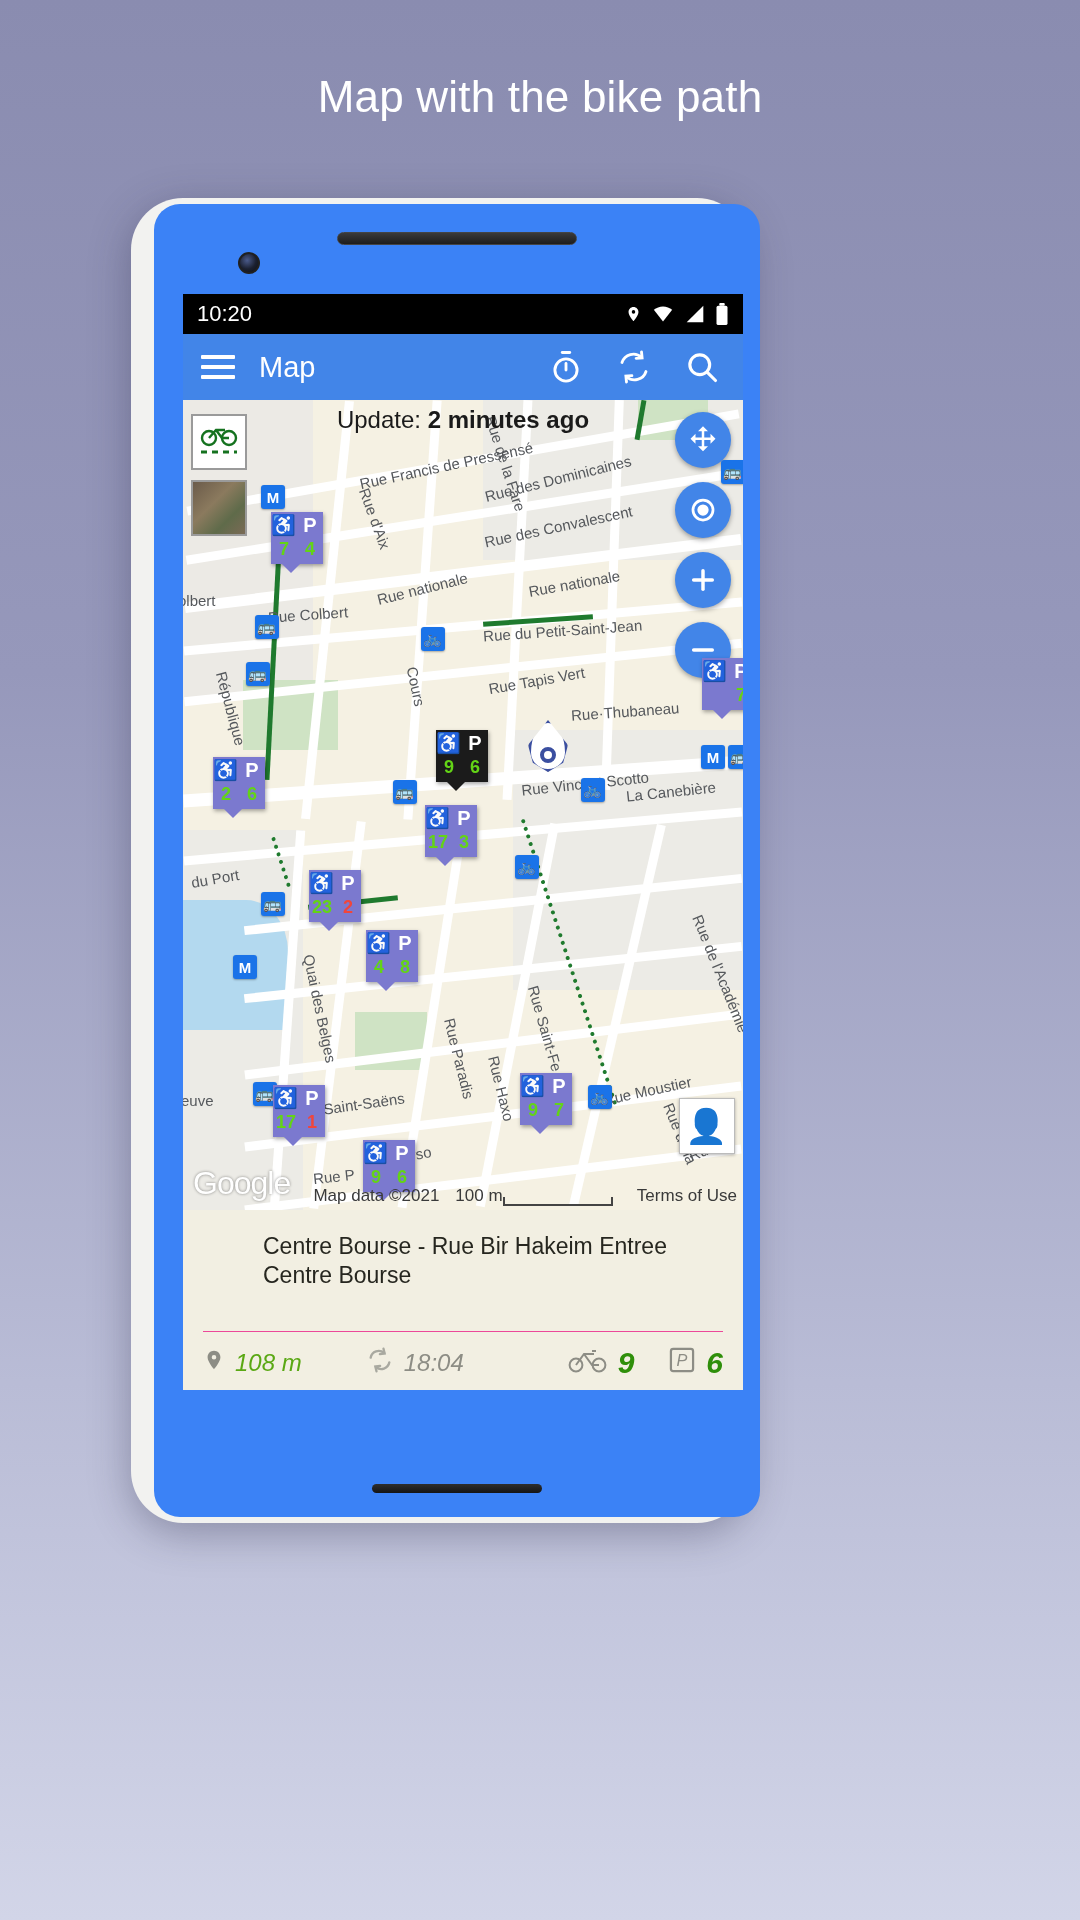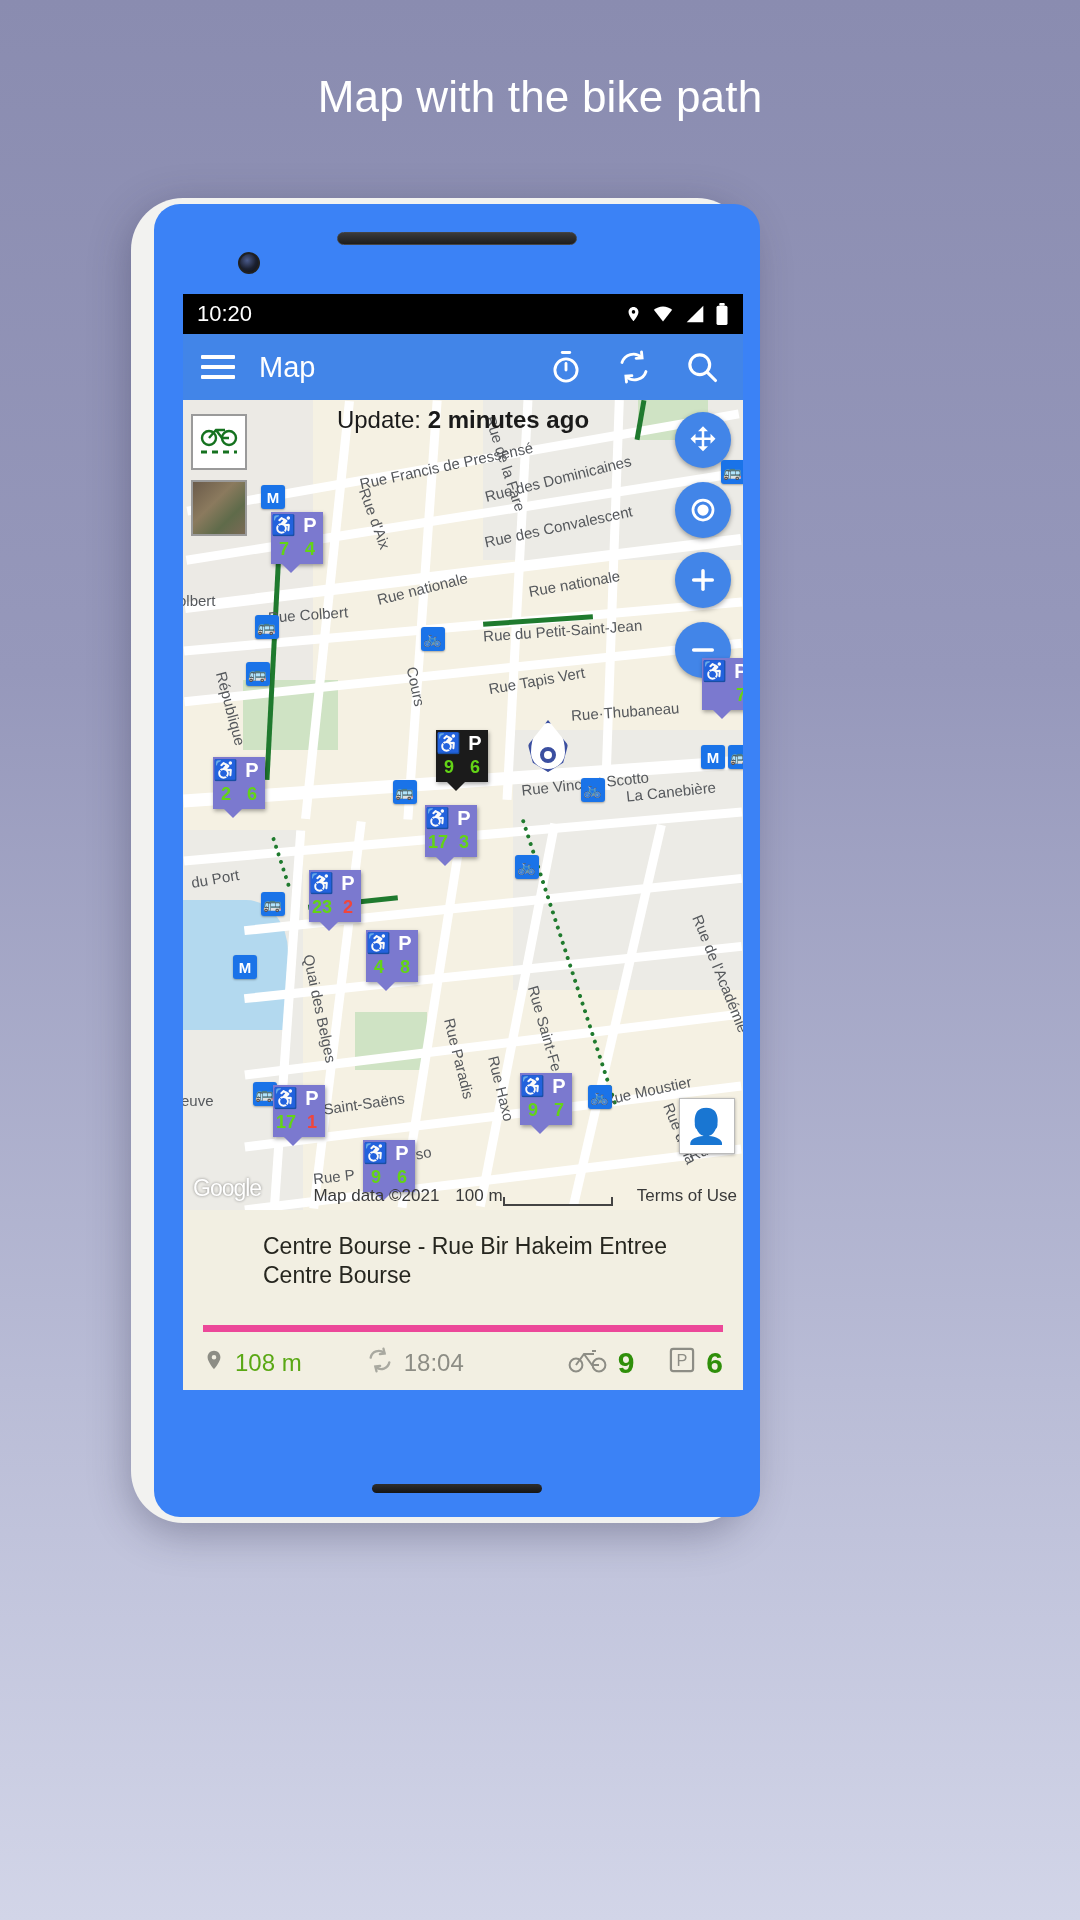--- a/index.html
+++ b/index.html
@@ -178,21 +178,21 @@
     position: absolute; right: 8px; bottom: 56px;
     width: 56px; height: 56px; background: #fff; border: 1px solid #bbb;
     display: flex; align-items: center; justify-content: center;
     box-shadow: 0 1px 3px rgba(0,0,0,.3);
     font-size: 34px;
   }
 
   
   .g-logo {
     position: absolute; left: 10px; bottom: 8px;
-    font-size: 23px; font-weight: 500; color: #fff;
+    font-size: 32px; font-weight: 500; color: #fff;
     text-shadow: 0 0 3px rgba(0,0,0,.45);
     letter-spacing: -1px;
   }
   .attrib {
     position: absolute; bottom: 4px; left: 0; width: 100%;
     display: flex; align-items: center; justify-content: center; gap: 16px;
     font-size: 17px; color: #3a3a3a;
   }
   .scalebar { display: inline-flex; align-items: flex-end; }
   .scalebar .bar { display: inline-block; width: 110px; height: 9px; border: 2px solid #444; border-top: none; }
@@ -205,24 +205,25 @@
     height: 180px;
     position: relative;
   }
   .card-head { display: flex; align-items: flex-start; }
   .card-id { font-size: 27px; color: #8d8d85; margin-right: 10px; }
   .card-title { font-size: 27px; font-weight: 700; color: #12120f; flex: 1; }
   .star { font-size: 32px; color: #7d7d74; }
   .card-addr { font-size: 23px; color: #26261f; margin-top: 8px; line-height: 1.28; padding-left: 60px; }
   .card-stats {
     position: absolute; left: 20px; right: 20px; bottom: 10px;
-    border-top: 7px solid #ec4899;
+    border-top: 1px solid #ec4899;
     padding-top: 14px;
     display: flex; align-items: flex-start;
     font-size: 24px;
+    font-style: italic;
   }
   .stat { display: flex; align-items: center; gap: 10px; color: #8d8d85; }
   .stat.dist { margin-right: 64px; }
   .stat .val.green { color: #5aa814; }
   .stat .val.big { font-size: 30px; font-weight: 700; color: #2f8f0a; }
   .spacer { flex: 1; }
   .stat.bikes { margin-right: 34px; }
 
   .bottom-bezel {
     position: absolute; bottom: 24px; left: 50%; transform: translateX(-50%);

